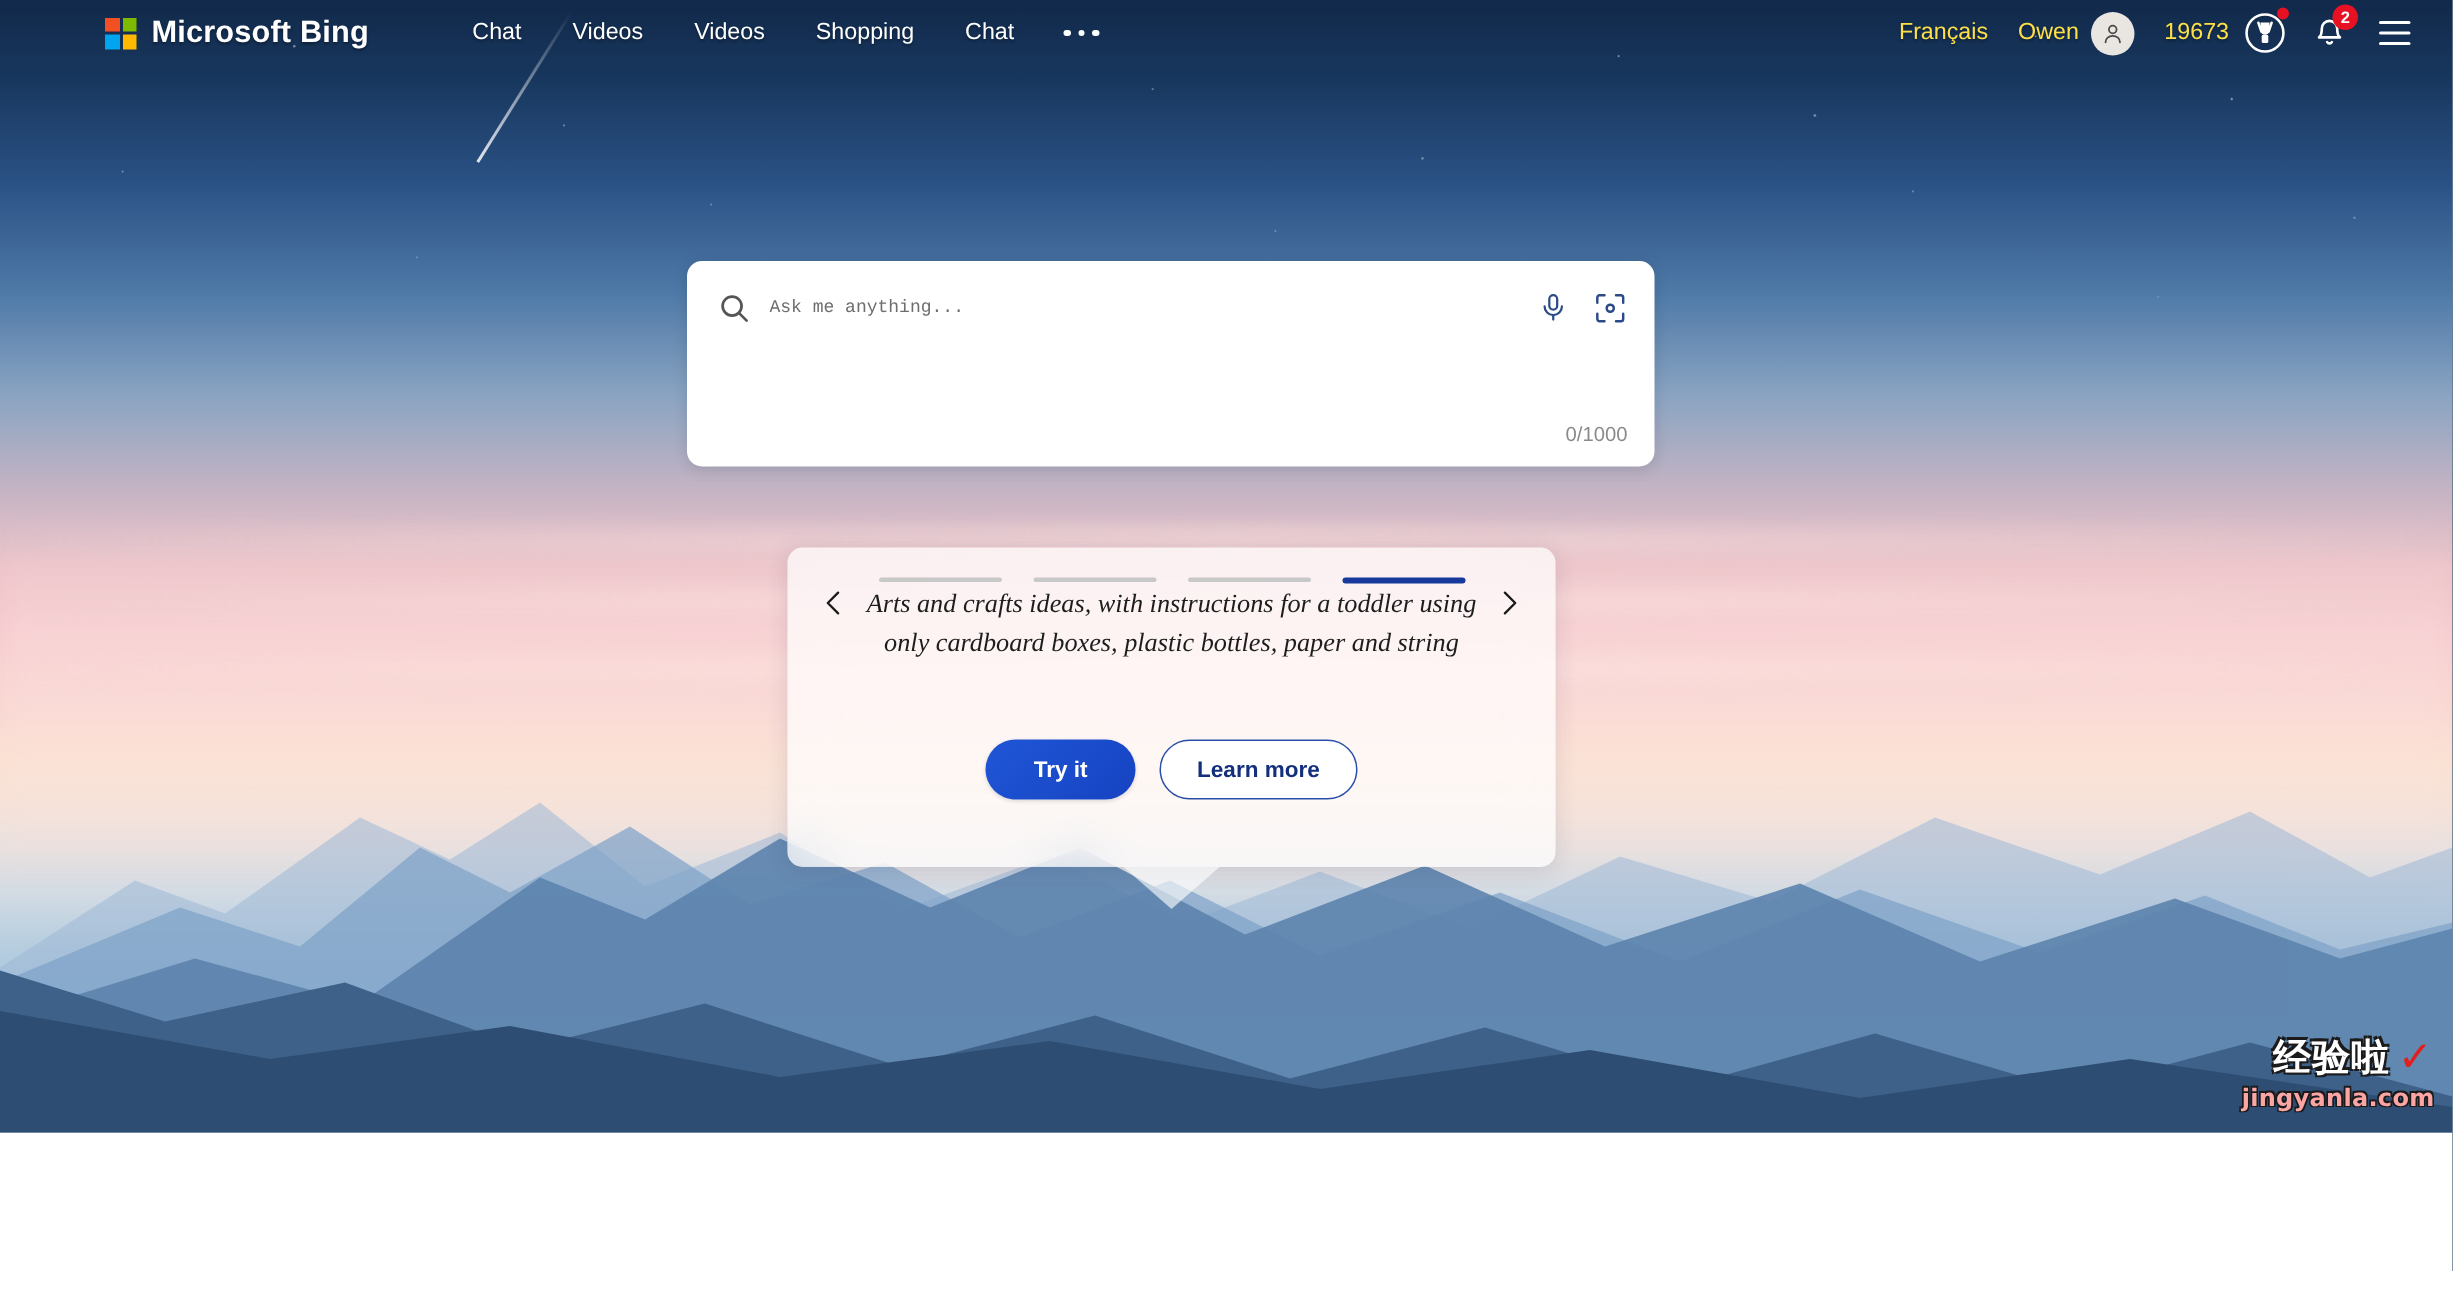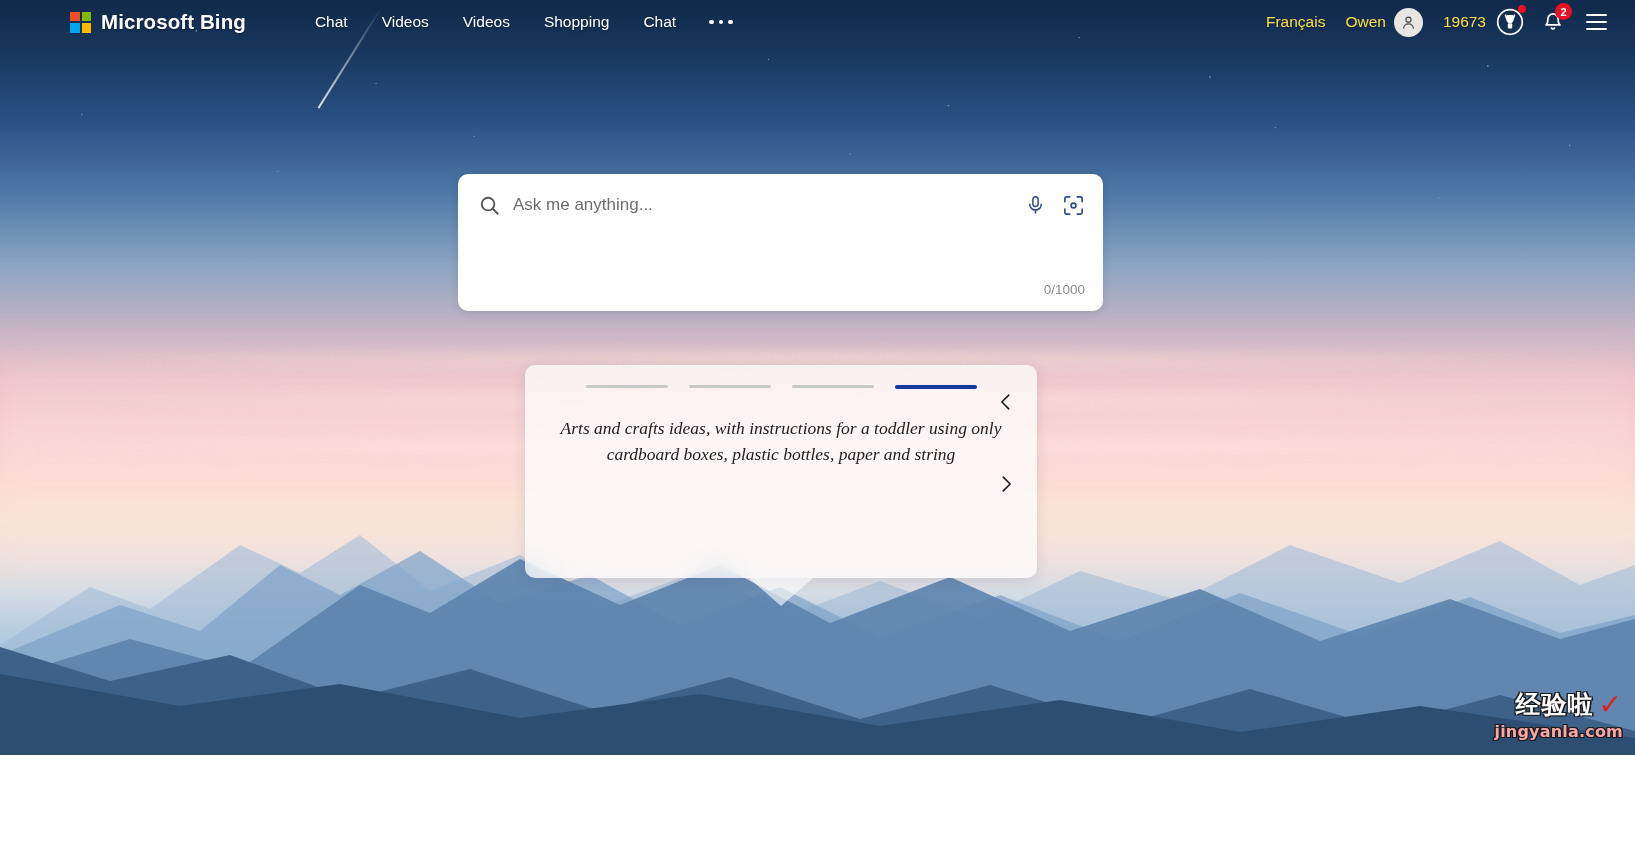--- a/index.html
+++ b/index.html
@@ -155,22 +155,22 @@
     width: 645px; height: 137px;
     background: #ffffff;
     border-radius: 10px;
     box-shadow: 0 2px 10px rgba(0,0,0,.12);
     z-index: 15;
   }
   .search-row { display: flex; align-items: center; height: 62px; padding: 0 18px 0 20px; }
   .search-icon { flex: 0 0 auto; margin-right: 12px; display: flex; }
   .search-input {
     flex: 1 1 auto; border: none; outline: none;
-    font-size: 17px; color: #737373; background: transparent;
-    font-family: Liberation Sans, sans-serif;
+    font-size: 12px; color: #737373; background: transparent;
+    font-family: Liberation Mono, monospace;
   }
   .search-input::placeholder { color: #6e6e6e; }
   .search-actions { display: flex; align-items: center; gap: 16px; flex: 0 0 auto; }
   .icon-btn { cursor: pointer; display: flex; align-items: center; justify-content: center; }
   .char-count {
     position: absolute; right: 18px; bottom: 14px;
     font-size: 13.5px; color: #8a8a8a;
   }
 
   
@@ -187,21 +187,21 @@
     position: absolute; left: 50%; top: 213px;
     width: 0; height: 0;
     transform: translateX(-50%);
     border-left: 32px solid transparent;
     border-right: 32px solid transparent;
     border-top: 28px solid rgba(255,255,255,.62);
   }
   .pips { display: flex; gap: 21px; justify-content: center; padding-top: 20px; }
   .pip { width: 82px; height: 3.4px; border-radius: 2px; background: #c8c8c8; cursor: pointer; }
   .pip.active { background: #17399b; height: 4px; }
-  .sugg-body { display: flex; align-items: flex-end; padding: 0 14px; height: 108px; flex-direction: column; }
+  .sugg-body { display: flex; align-items: flex-start; padding: 0 14px; height: 108px; }
   .arrow { flex: 0 0 auto; width: 34px; display: flex; align-items: center; justify-content: center; cursor: pointer; }
   .sugg-text {
     flex: 1 1 auto; text-align: center;
     font-family: "Liberation Serif", serif;
     font-style: italic;
     font-size: 17.5px; line-height: 26px; color: #1d1d1d;
     padding: 0 2px;
   }
   .sugg-btns { display: flex; gap: 16px; justify-content: center; align-items: center; margin-top: -4px; }
   .btn-primary {
@@ -397,20 +397,24 @@
         </svg>
       </span>
       <span class="sugg-text">Arts and crafts ideas, with instructions for a toddler using only cardboard boxes, plastic bottles, paper and string</span>
       <span class="arrow">
         <svg width="22" height="26" viewBox="0 0 24 24" fill="none" stroke="#1b1b1b" stroke-width="1.7">
           <path d="M9 4.5 L16.5 12 L9 19.5" stroke-linecap="round" stroke-linejoin="round"></path>
         </svg>
       </span>
     </div>
 
+    <div class="sugg-btns">
+      <button class="btn-primary">Try it</button>
+      <button class="btn-outline">Learn more</button>
+    </div>
   </div>
 
   <div class="watermark">
     <div class="wm-top">
       <span>经验啦</span>
       <span class="wm-check">✓</span>
     </div>
     <div class="wm-url">jingyanla.com</div>
   </div>
 

